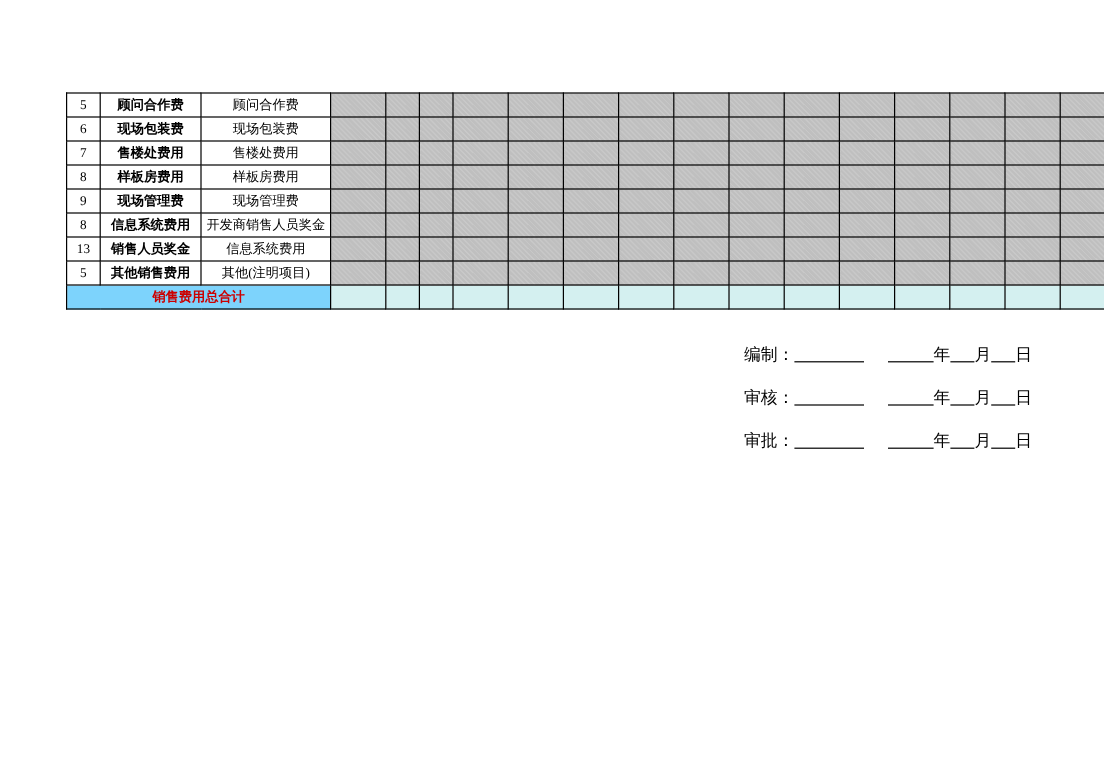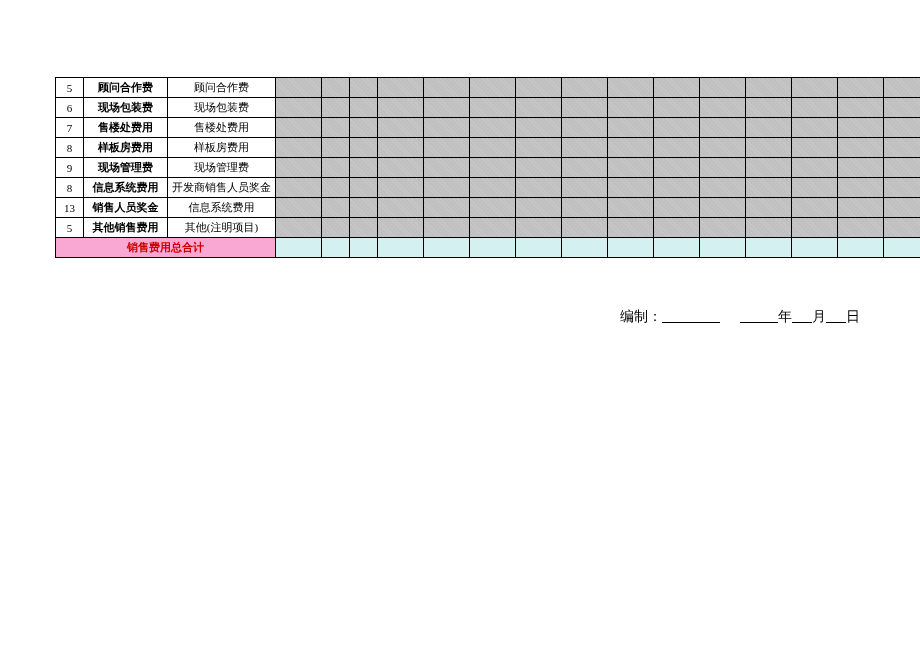--- a/index.html
+++ b/index.html
@@ -55,31 +55,31 @@
       width: 46px;
       background: #bfbfbf;
       background-image: repeating-linear-gradient(45deg, rgba(255,255,255,0.15) 0, rgba(255,255,255,0.15) 1px, transparent 1px, transparent 3px);
     }
     .col-data-narrow {
       width: 28px;
       background: #bfbfbf;
       background-image: repeating-linear-gradient(45deg, rgba(255,255,255,0.15) 0, rgba(255,255,255,0.15) 1px, transparent 1px, transparent 3px);
     }
     .total-row td.label-cell {
-      background: #f9a8d4;
+      background: #7dd3fc;
       color: #cc0000;
       font-weight: bold;
     }
     .total-row td.total-data {
       background: #d4f0f0;
     }
     .sign-block {
       position: absolute;
       left: 620px;
-      top: 302px;
+      top: 282px;
       font-size: 14px;
       line-height: 30px;
     }
     .sign-row {
       margin-bottom: 6px;
       white-space: nowrap;
     }
     .uline {
       display: inline-block;
       border-bottom: 1px solid #000;
@@ -299,14 +299,20 @@
           <td class="total-data"></td>
         </tr>
       </tbody>
     </table>
   </div>
 
   <div class="sign-block">
     <div class="sign-row">
       <span>编制：</span><span class="uline uline-long"></span><span class="gap"></span><span class="uline uline-mid"></span><span>年</span><span class="uline uline-sm"></span><span>月</span><span class="uline uline-sm"></span><span>日</span>
     </div>
+    <div class="sign-row">
+      <span>审核：</span><span class="uline uline-long"></span><span class="gap"></span><span class="uline uline-mid"></span><span>年</span><span class="uline uline-sm"></span><span>月</span><span class="uline uline-sm"></span><span>日</span>
+    </div>
+    <div class="sign-row">
+      <span>审批：</span><span class="uline uline-long"></span><span class="gap"></span><span class="uline uline-mid"></span><span>年</span><span class="uline uline-sm"></span><span>月</span><span class="uline uline-sm"></span><span>日</span>
+    </div>
   </div>
 </div>
 
 </body></html>

